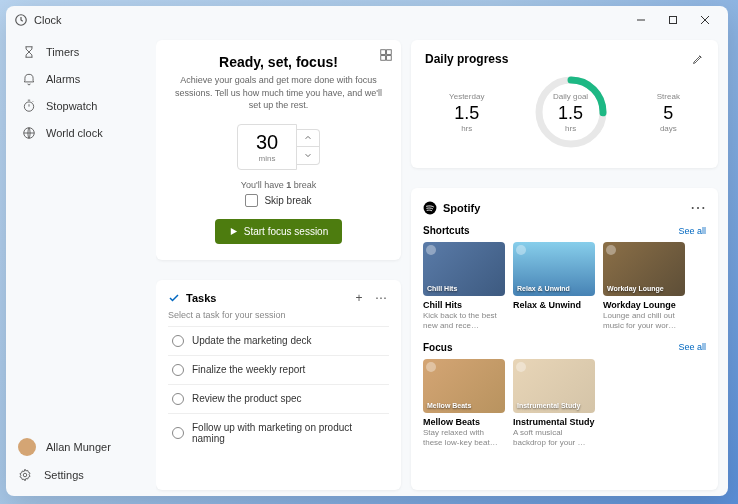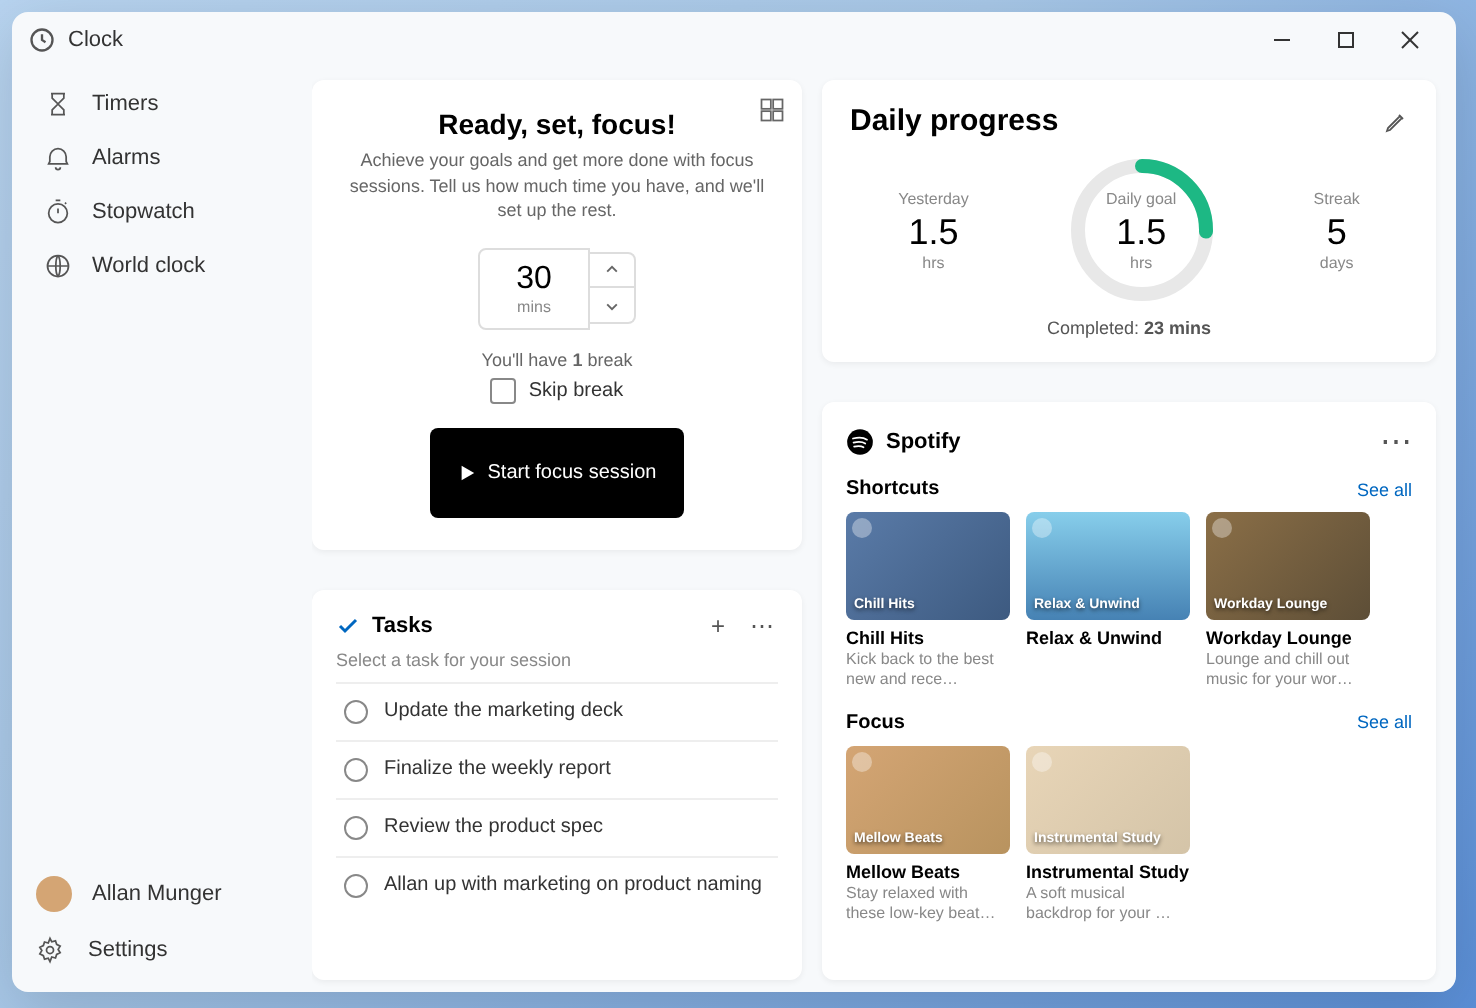--- a/index.html
+++ b/index.html
@@ -25,40 +25,40 @@
 .col { display: flex; flex-direction: column; gap: 20px; }
 .col-left { width: 245px; }
 .col-right { flex: 1; }
 .card { background: #fff; border-radius: 6px; box-shadow: 0 1px 3px rgba(0,0,0,0.06); padding: 12px; }
 .focus-card { text-align: center; position: relative; padding: 14px 18px 16px; }
 .compact-icon { position: absolute; top: 8px; right: 8px; color: #666; cursor: pointer; }
 .focus-title { font-size: 14px; font-weight: 600; margin-bottom: 4px; }
 .focus-sub { font-size: 9px; color: #666; line-height: 1.4; margin-bottom: 12px; }
 .duration-row { display: flex; justify-content: center; align-items: center; gap: 0; margin-bottom: 10px; }
 .duration-box { border: 1px solid #ddd; border-radius: 4px; padding: 6px 18px; text-align: center; }
-.duration-num { font-size: 16px; font-weight: 400; text-align: center; }
+.duration-num { font-size: 20px; font-weight: 400; text-align: center; }
 .duration-unit { font-size: 8px; color: #888; }
 .stepper { display: flex; flex-direction: column; border: 1px solid #ddd; border-left: none; border-radius: 0 4px 4px 0; }
 .stepper div { width: 22px; height: 17px; display: flex; align-items: center; justify-content: center; font-size: 8px; color: #666; cursor: pointer; }
 .stepper div:first-child { border-bottom: 1px solid #ddd; }
 .duration-box { border-radius: 4px 0 0 4px; }
 .break-text { font-size: 9px; color: #666; margin-bottom: 4px; }
 .skip-row { display: flex; align-items: center; justify-content: center; gap: 6px; font-size: 10px; color: #333; margin-bottom: 12px; }
 .checkbox { width: 13px; height: 13px; border: 1px solid #888; border-radius: 2px; }
-.start-btn { background: #000000; color: #fff; border: none; border-radius: 4px; padding: 17px 14px; font-size: 10px; display: inline-flex; align-items: center; gap: 6px; cursor: pointer; }
+.start-btn { background: #4d7c0f; color: #fff; border: none; border-radius: 4px; padding: 7px 14px; font-size: 10px; display: inline-flex; align-items: center; gap: 6px; cursor: pointer; }
 .tasks-card { padding: 10px 12px; flex: 1; overflow: hidden; }
 .tasks-header { display: flex; align-items: center; gap: 6px; margin-bottom: 4px; }
 .tasks-header .title { font-size: 11px; font-weight: 600; flex: 1; }
 .tasks-header .icon-btn { width: 16px; height: 16px; display: flex; align-items: center; justify-content: center; color: #555; cursor: pointer; font-size: 12px; }
 .tasks-hint { font-size: 9px; color: #888; margin-bottom: 6px; }
 .task-item { display: flex; align-items: center; gap: 8px; padding: 8px 4px; border-top: 1px solid #eee; font-size: 10px; color: #333; cursor: pointer; }
 .task-radio { width: 12px; height: 12px; border: 1.2px solid #888; border-radius: 50%; flex-shrink: 0; }
 .progress-card { padding: 12px 14px; }
 .progress-header { display: flex; align-items: center; margin-bottom: 8px; }
-.progress-header .title { font-size: 15px; font-weight: 600; flex: 1; }
+.progress-header .title { font-size: 12px; font-weight: 600; flex: 1; }
 .edit-icon { color: #555; cursor: pointer; }
 .progress-row { display: flex; justify-content: space-around; align-items: center; margin-bottom: 6px; }
 .stat { text-align: center; }
 .stat-label { font-size: 8px; color: #888; margin-bottom: 2px; }
 .stat-val { font-size: 18px; font-weight: 400; }
 .stat-unit { font-size: 8px; color: #888; }
 .ring-wrap { position: relative; width: 76px; height: 76px; }
 .ring-wrap svg { transform: rotate(-90deg); }
 .ring-center { position: absolute; inset: 0; display: flex; flex-direction: column; align-items: center; justify-content: center; }
 .completed { font-size: 9px; color: #555; text-align: center; margin-top: 6px; }
@@ -235,21 +235,21 @@
           <div class="task-item">
             <div class="task-radio"></div>
             <span>Finalize the weekly report</span>
           </div>
           <div class="task-item">
             <div class="task-radio"></div>
             <span>Review the product spec</span>
           </div>
           <div class="task-item">
             <div class="task-radio"></div>
-            <span>Allan up with marketing on product naming</span>
+            <span>Follow up with marketing on product naming</span>
           </div>
         </div>
       </div>
 
       <div class="col col-right">
         <div class="card progress-card">
           <div class="progress-header">
             <span class="title">Daily progress</span>
             <span class="edit-icon">
                 <svg width="12" height="12" viewBox="0 0 24 24" fill="none" stroke="currentColor" stroke-width="1.8">
@@ -272,23 +272,20 @@
                 <div class="stat-label">Daily goal</div>
                 <div class="stat-val">1.5</div>
                 <div class="stat-unit">hrs</div>
               </div>
             </div>
             <div class="stat">
               <div class="stat-label">Streak</div>
               <div class="stat-val">5</div>
               <div class="stat-unit">days</div>
             </div>
-          </div>
-          <div class="completed">
-            <span>Completed:</span> <b>23 mins</b>
           </div>
         </div>
 
         <div class="card spotify-card">
           <div class="spotify-header">
             <span>
                 <svg width="14" height="14" viewBox="0 0 24 24">
                   <circle cx="12" cy="12" r="11" fill="#000"></circle>
                   <path d="M6 9c4-1 9-1 12 1M6.5 12.5c3.5-.8 7.5-.8 10 .8M7 16c3-.6 6-.6 8 .6" stroke="#fff" stroke-width="1.5" fill="none" stroke-linecap="round"></path>
                 </svg>

